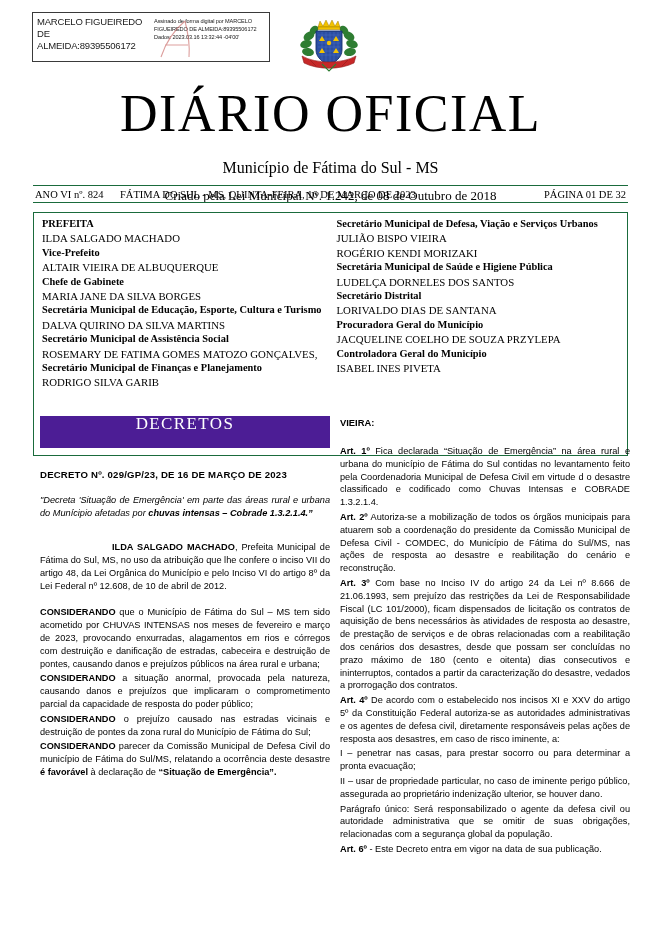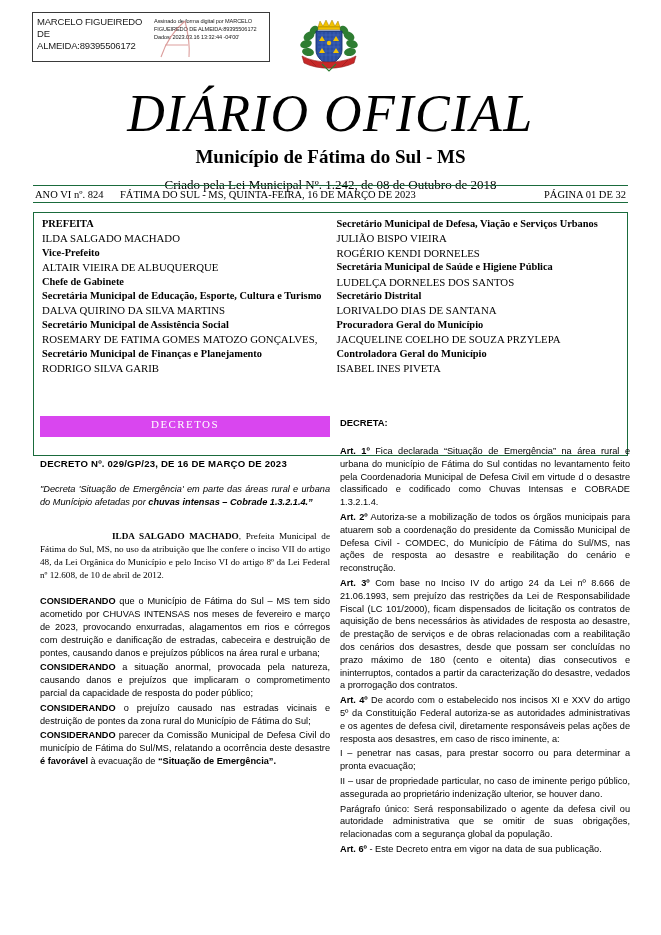--- a/index.html
+++ b/index.html
@@ -87,28 +87,27 @@
     width: 661px;
     text-align: center;
   }
   .masthead-title {
     font-family: "Liberation Serif", serif;
     font-size: 52px;
     line-height: 52px;
     letter-spacing: 1.5px;
     font-weight: normal;
     margin: 0;
-    font-style: italic;
   }
   .masthead-sub {
     font-family: "Liberation Serif", serif;
-    font-size: 19px;
+    font-size: 16px;
     line-height: 26px;
-    margin: 4px 0 0 0;
-    font-weight: bold;
+    margin: 15px 0 0 0;
+    font-weight: normal;
   }
   .masthead-law {
     font-family: "Liberation Serif", serif;
     font-size: 13px;
     line-height: 17px;
     margin: 6px 0 0 0;
   }
 
   
   .infobar {
@@ -174,28 +173,28 @@
     width: 290px;
   }
   .col-right {
     position: absolute;
     left: 340px;
     top: 416px;
     width: 290px;
   }
 
   .section-banner {
-    background: #d946ef;
+    background: #4c1d95;
     color: #ffffff;
     text-align: center;
     font-family: "Liberation Serif", serif;
-    font-size: 11px;
+    font-size: 17px;
     letter-spacing: 1.4px;
     line-height: 16px;
-    height: 21px;
+    height: 32px;
     margin: 0 0 20px 0;
   }
 
   .decree-title {
     font-family: "Liberation Sans", sans-serif;
     font-weight: bold;
     font-size: 9.6px;
     line-height: 14px;
     letter-spacing: 0.2px;
     margin: 0 0 12px 0;
@@ -216,21 +215,21 @@
   .body-p {
     font-family: "Liberation Sans", sans-serif;
     font-size: 9.2px;
     line-height: 12.8px;
     text-align: justify;
     margin: 0 0 2px 0;
   }
   .body-p.indent { text-indent: 72px; }
   .body-p b { font-weight: bold; }
 
-  .gap-after { margin-bottom: 14px; font-family: Liberation Serif, serif; }
+  .gap-after { margin-bottom: 14px; }
 
   .decreta-head {
     font-family: "Liberation Sans", sans-serif;
     font-weight: bold;
     font-size: 9.4px;
     line-height: 13px;
     margin: 0 0 16px 0;
   }
 </style>
 </head>
@@ -302,31 +301,32 @@
     <div class="infobar-right">PÁGINA 01 DE 32</div>
   </div>
 
   <div class="officials">
     <div class="officials-col left">
         <div class="off-role">PREFEITA</div>
         <div class="off-name">ILDA SALGADO MACHADO</div>
         <div class="off-role">Vice-Prefeito</div>
         <div class="off-name">ALTAIR VIEIRA DE ALBUQUERQUE</div>
         <div class="off-role">Chefe de Gabinete</div>
+        <div class="off-name">MARIA JANE DA SILVA BORGES</div>
         <div class="off-role">Secretária Municipal de Educação, Esporte, Cultura e Turismo</div>
         <div class="off-name">DALVA QUIRINO DA SILVA MARTINS</div>
         <div class="off-role">Secretário Municipal de Assistência Social</div>
         <div class="off-name">ROSEMARY DE FATIMA GOMES MATOZO GONÇALVES,</div>
         <div class="off-role">Secretário Municipal de Finanças e Planejamento</div>
         <div class="off-name">RODRIGO SILVA GARIB</div>
       </div>
     <div class="officials-col right">
         <div class="off-role">Secretário Municipal de Defesa, Viação e Serviços Urbanos</div>
         <div class="off-name">JULIÃO BISPO VIEIRA</div>
-        <div class="off-name">ROGÉRIO KENDI DORNELES</div>
+        <div class="off-name">ROGÉRIO KENDI MORIZAKI</div>
         <div class="off-role">Secretária Municipal de Saúde e Higiene Pública</div>
         <div class="off-name">LUDELÇA DORNELES DOS SANTOS</div>
         <div class="off-role">Secretário Distrital</div>
         <div class="off-name">LORIVALDO DIAS DE SANTANA</div>
         <div class="off-role">Procuradora Geral do Município</div>
         <div class="off-name">JACQUELINE COELHO DE SOUZA PRZYLEPA</div>
         <div class="off-role">Controladora Geral do Município</div>
         <div class="off-name">ISABEL INES PIVETA</div>
       </div>
   </div>
@@ -339,26 +339,26 @@
     </div>
     <div class="body-p indent gap-after">
       <b>ILDA SALGADO MACHADO</b><span>, Prefeita Municipal de Fátima do Sul, MS, no uso da atribuição que lhe confere o inciso VII do artigo 48, da Lei Orgânica do Município e pelo Inciso VI do artigo 8º da Lei Federal nº 12.608, de 10 de abril de 2012.</span>
     </div>
     <div>
         <div class="body-p"><b>CONSIDERANDO</b><span> que o Município de Fátima do Sul – MS tem sido acometido por CHUVAS INTENSAS nos meses de fevereiro e março de 2023, provocando enxurradas, alagamentos em rios e córregos com destruição e danificação de estradas, cabeceira e destruição de pontes, causando danos e prejuízos públicos na área rural e urbana;</span></div>
         <div class="body-p"><b>CONSIDERANDO</b><span> a situação anormal, provocada pela natureza, causando danos e prejuízos que implicaram o comprometimento parcial da capacidade de resposta do poder público;</span></div>
         <div class="body-p"><b>CONSIDERANDO</b><span> o prejuízo causado nas estradas vicinais e destruição de pontes da zona rural do Município de Fátima do Sul;</span></div>
       </div>
     <div class="body-p">
-      <b>CONSIDERANDO</b><span> parecer da Comissão Municipal de Defesa Civil do município de Fátima do Sul/MS, relatando a ocorrência deste desastre </span><b>é favorável</b><span> à evacuação de </span><b>“Situação de Emergência”.</b>
+      <b>CONSIDERANDO</b><span> parecer da Comissão Municipal de Defesa Civil do município de Fátima do Sul/MS, relatando a ocorrência deste desastre </span><b>é favorável</b><span> à declaração de </span><b>“Situação de Emergência”.</b>
     </div>
   </div>
 
   <div class="col-right">
-    <div class="decreta-head">DECRETA:</div>
+    <div class="decreta-head">VIEIRA:</div>
     <div>
         <div class="body-p"><b>Art. 1º</b><span> Fica declarada “Situação de Emergência” na área rural e urbana do município de Fátima do Sul contidas no levantamento feito pela Coordenadoria Municipal de Defesa Civil em virtude d o desastre classificado e codificado como Chuvas Intensas e COBRADE 1.3.2.1.4.</span></div>
         <div class="body-p"><b>Art. 2º</b><span> Autoriza-se a mobilização de todos os órgãos municipais para atuarem sob a coordenação do presidente da Comissão Municipal de Defesa Civil - COMDEC, do Município de Fátima do Sul/MS, nas ações de resposta ao desastre e reabilitação do cenário e reconstrução.</span></div>
         <div class="body-p"><b>Art. 3º</b><span> Com base no Inciso IV do artigo 24 da Lei nº 8.666 de 21.06.1993, sem prejuízo das restrições da Lei de Responsabilidade Fiscal (LC 101/2000), ficam dispensados de licitação os contratos de aquisição de bens necessários às atividades de resposta ao desastre, de prestação de serviços e de obras relacionadas com a reabilitação dos cenários dos desastres, desde que possam ser concluídas no prazo máximo de 180 (cento e oitenta) dias consecutivos e ininterruptos, contados a partir da caracterização do desastre, vedados a prorrogação dos contratos.</span></div>
         <div class="body-p"><b>Art. 4º</b><span> De acordo com o estabelecido nos incisos XI e XXV do artigo 5º da Constituição Federal autoriza-se as autoridades administrativas e os agentes de defesa civil, diretamente responsáveis pelas ações de resposta aos desastres, em caso de risco iminente, a:</span></div>
       </div>
     <div>
         <div class="body-p">I – penetrar nas casas, para prestar socorro ou para determinar a pronta evacuação;</div>
         <div class="body-p">II – usar de propriedade particular, no caso de iminente perigo público, assegurada ao proprietário indenização ulterior, se houver dano.</div>
       </div>

